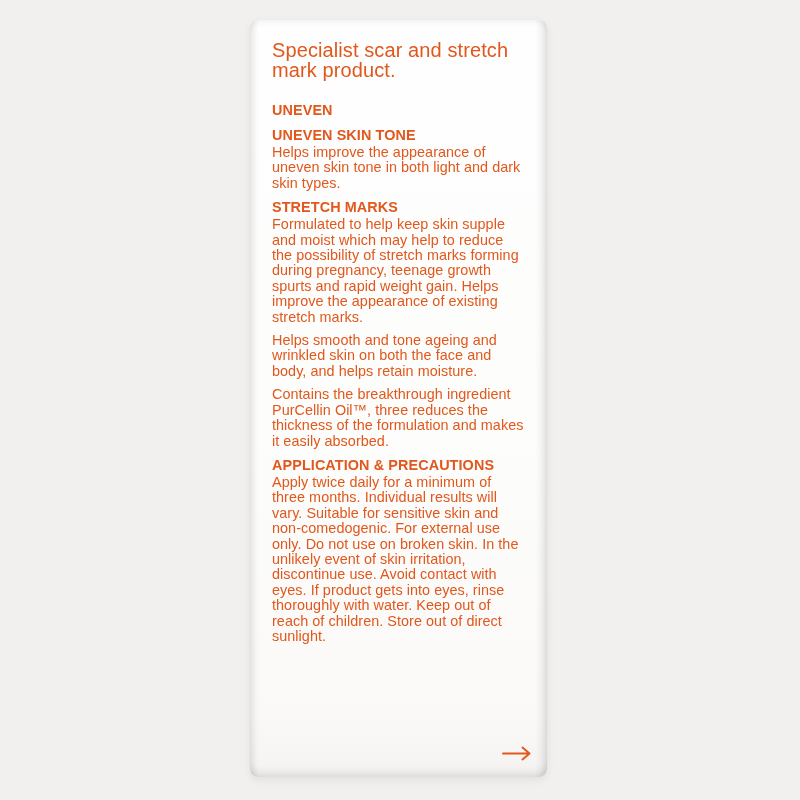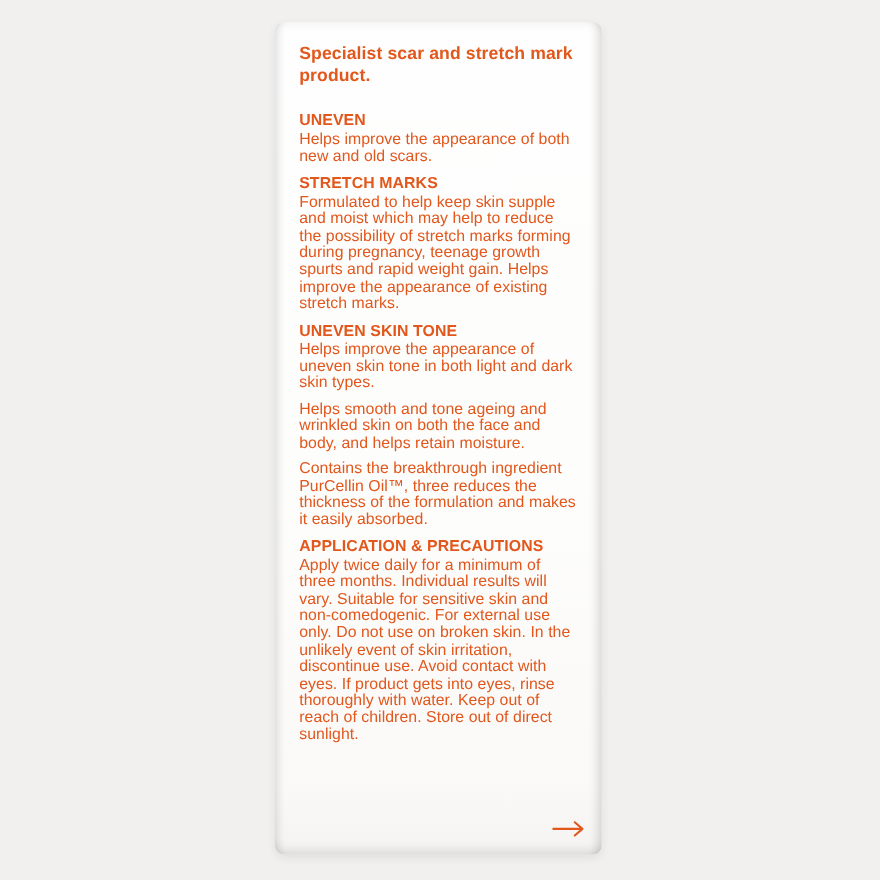--- a/index.html
+++ b/index.html
@@ -40,23 +40,23 @@
   }
   .content {
     position: absolute;
     left: 22px;
     top: 20px;
     width: 262px;
     color: var(--accent);
   }
   .title {
     margin: 0 0 22px 0;
-    font-size: 16px;
+    font-size: 20px;
     line-height: 20px;
-    font-weight: bold;
+    font-weight: normal;
     letter-spacing: 0.1px;
   }
   .section { margin-bottom: 8px; }
   .section h2 {
     margin: 0;
     font-size: 14.4px;
     line-height: 17px;
     font-weight: bold;
     letter-spacing: 0.1px;
   }
@@ -77,31 +77,30 @@
 </head>
 <body>
 
 <div class="stage">
   <div class="box">
     <div class="content">
       <h1 class="title">Specialist scar and stretch mark product.</h1>
       <div>
   <section class="section">
     <h2>UNEVEN</h2>
-    <p>Helps improve the appearance of both new and old scars.</p>
+  </section>
+
+  <section class="section">
+    <h2>UNEVEN SKIN TONE</h2>
+    <p>Helps improve the appearance of uneven skin tone in both light and dark skin types.</p>
   </section>
 
   <section class="section">
     <h2>STRETCH MARKS</h2>
     <p>Formulated to help keep skin supple and moist which may help to reduce the possibility of stretch marks forming during pregnancy, teenage growth spurts and rapid weight gain. Helps improve the appearance of existing stretch marks.</p>
-  </section>
-
-  <section class="section">
-    <h2>UNEVEN SKIN TONE</h2>
-    <p>Helps improve the appearance of uneven skin tone in both light and dark skin types.</p>
   </section>
 
   <section class="section">
     <p>Helps smooth and tone ageing and wrinkled skin on both the face and body, and helps retain moisture.</p>
   </section>
 
   <section class="section">
     <p>Contains the breakthrough ingredient PurCellin Oil™, three reduces the thickness of the formulation and makes it easily absorbed.</p>
   </section>
 

